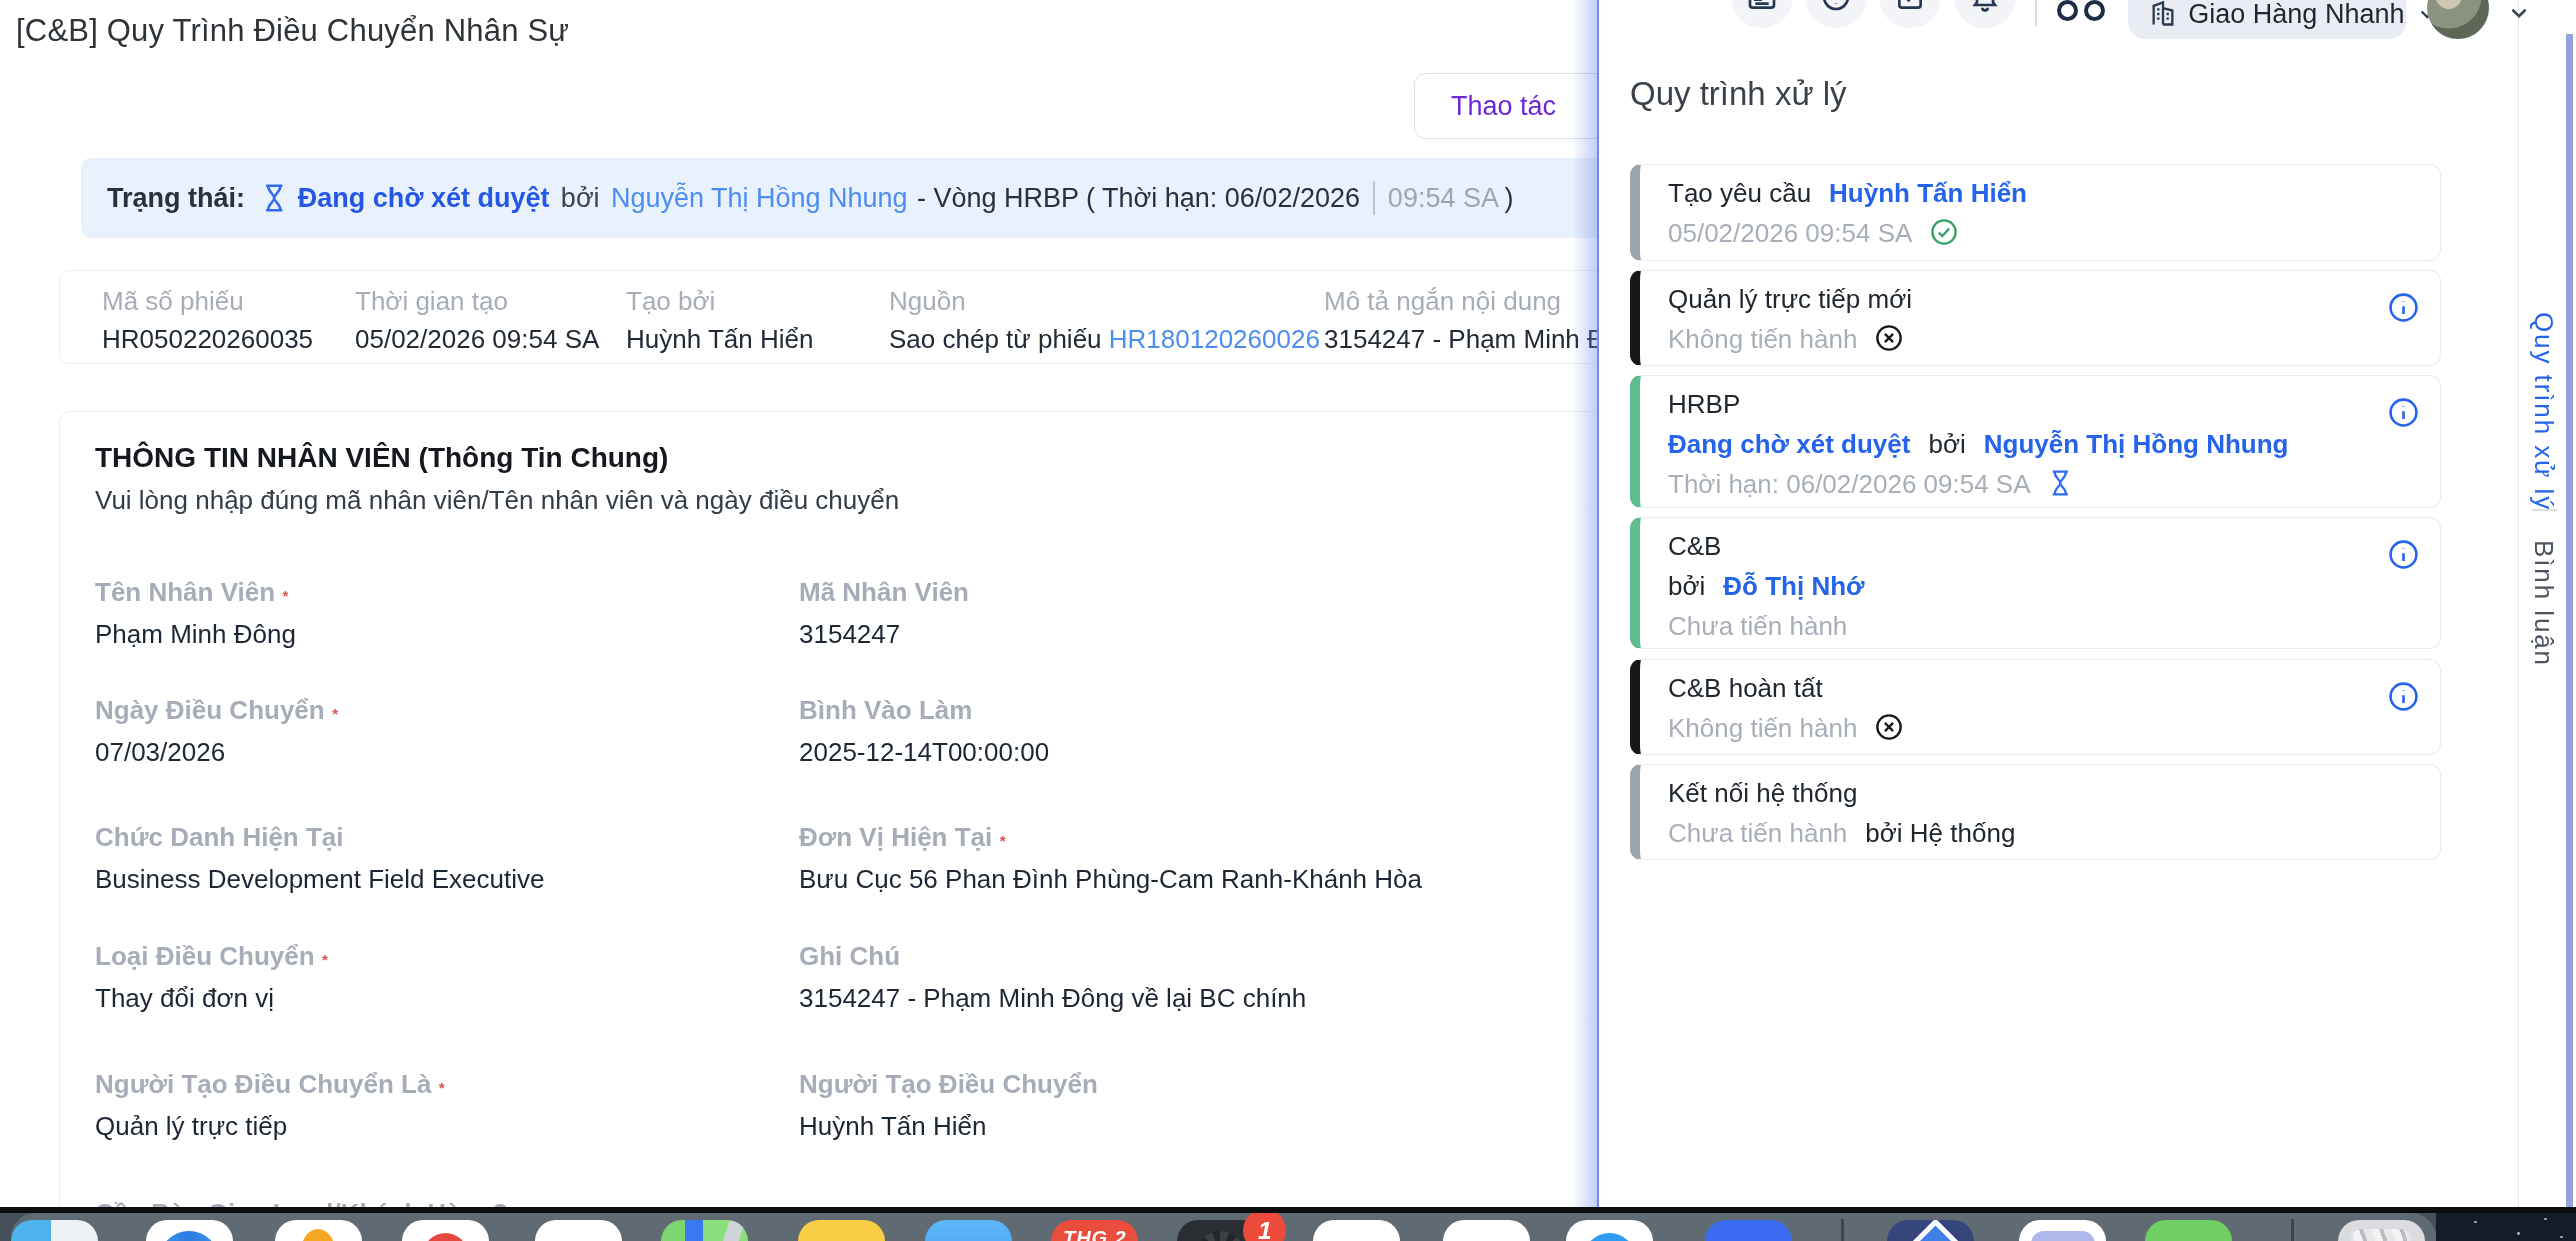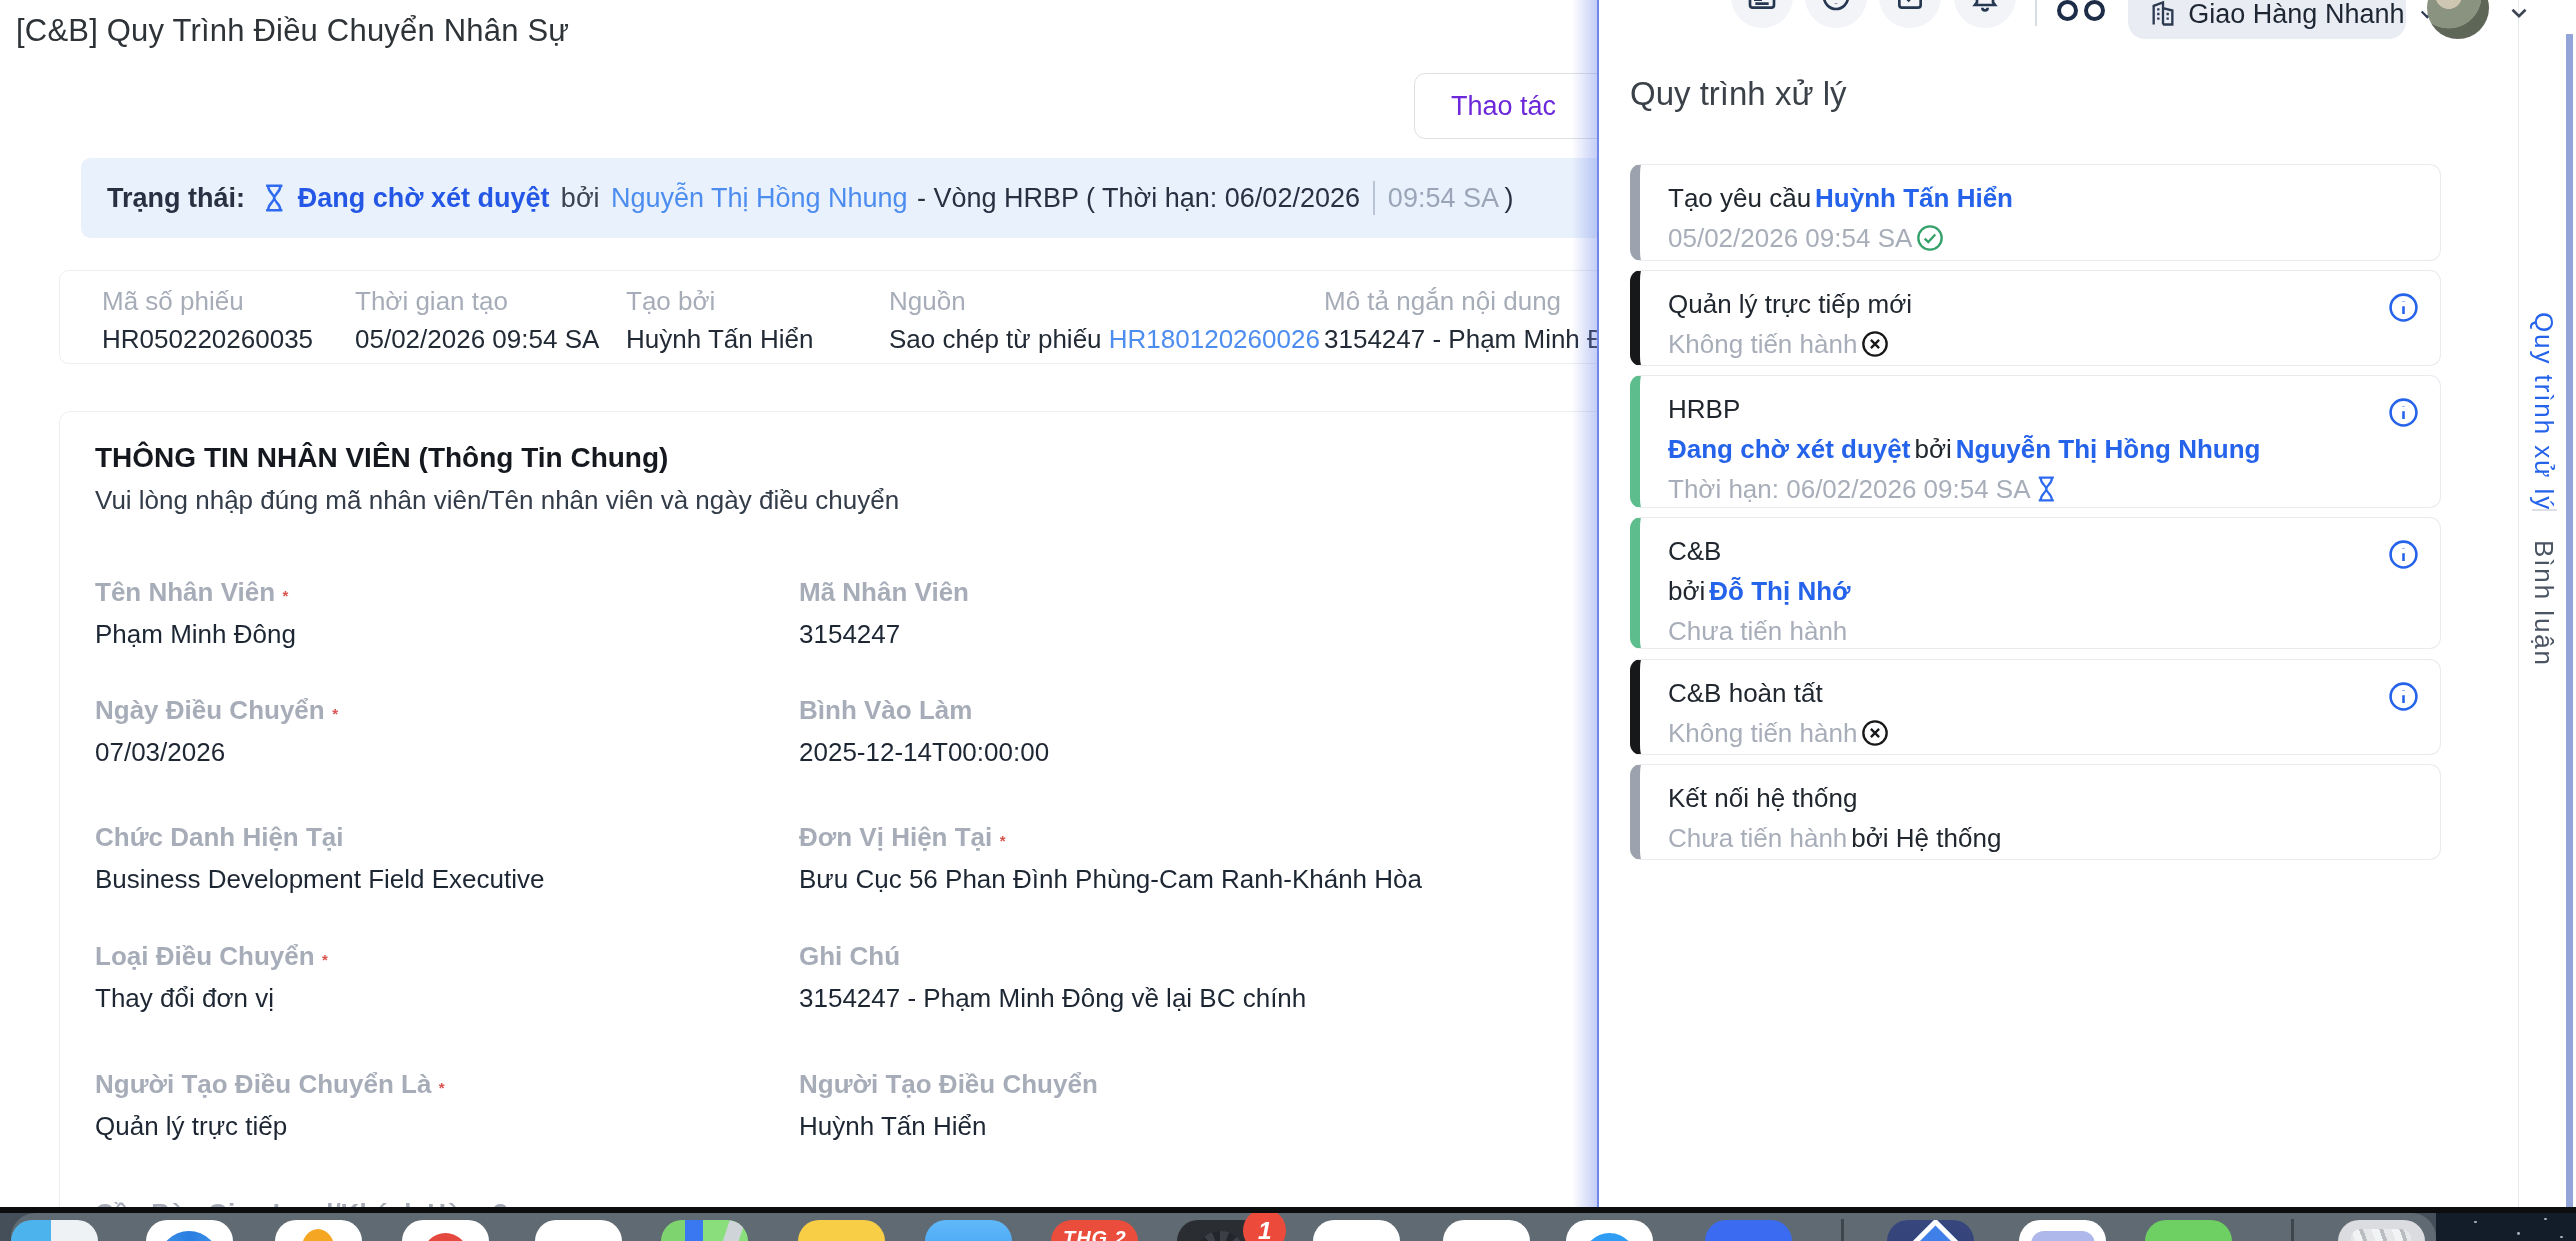--- a/index.html
+++ b/index.html
@@ -48,21 +48,21 @@
     border-left:2.8px solid #7288e8; }
   .panel::before { content:''; position:absolute; left:-27px; top:0; width:24.5px; height:100%;
     background:linear-gradient(90deg, rgba(114,136,232,0) 0%, rgba(114,136,232,0.42) 100%); }
   .panel-title { position:absolute; left:31px; top:75px; font-size:33px; font-weight:500; color:#3a4149; }
 
   .wcard { position:absolute; left:31px; width:811px; background:#fff; border:1.9px solid #e9ebef;
     border-radius:11.3px; border-left-width:10.3px; padding:13px 0 0 28px; }
   .wcard.acc-gray  { border-left-color:#9ca3af; }
   .wcard.acc-black { border-left-color:#17181a; }
   .wcard.acc-green { border-left-color:#5dbd8c; }
-  .wline { height:40px; display:flex; align-items:center; gap:4px; white-space:nowrap; font-size:26px; color:#20272f; }
+  .wline { height:40px; display:flex; align-items:flex-start; gap:18px; white-space:nowrap; font-size:26px; color:#20272f; }
   .w-title { color:#20272f; }
   .w-meta { color:#a8aeb9; }
   .w-person { color:#2563eb; font-weight:700; cursor:pointer; }
   .w-status { color:#2563eb; font-weight:700; }
   .w-suffix { color:#20272f; font-weight:500; }
   .w-info { position:absolute; right:21px; top:21px; width:31px; height:31px; color:#2563eb; cursor:pointer; }
   .ic { display:inline-flex; }
 
   
   .side-tabs { position:absolute; left:2518px; top:0; width:51px; height:1207px; background:#fff; border-left:1.9px solid #e6e9ee; }

